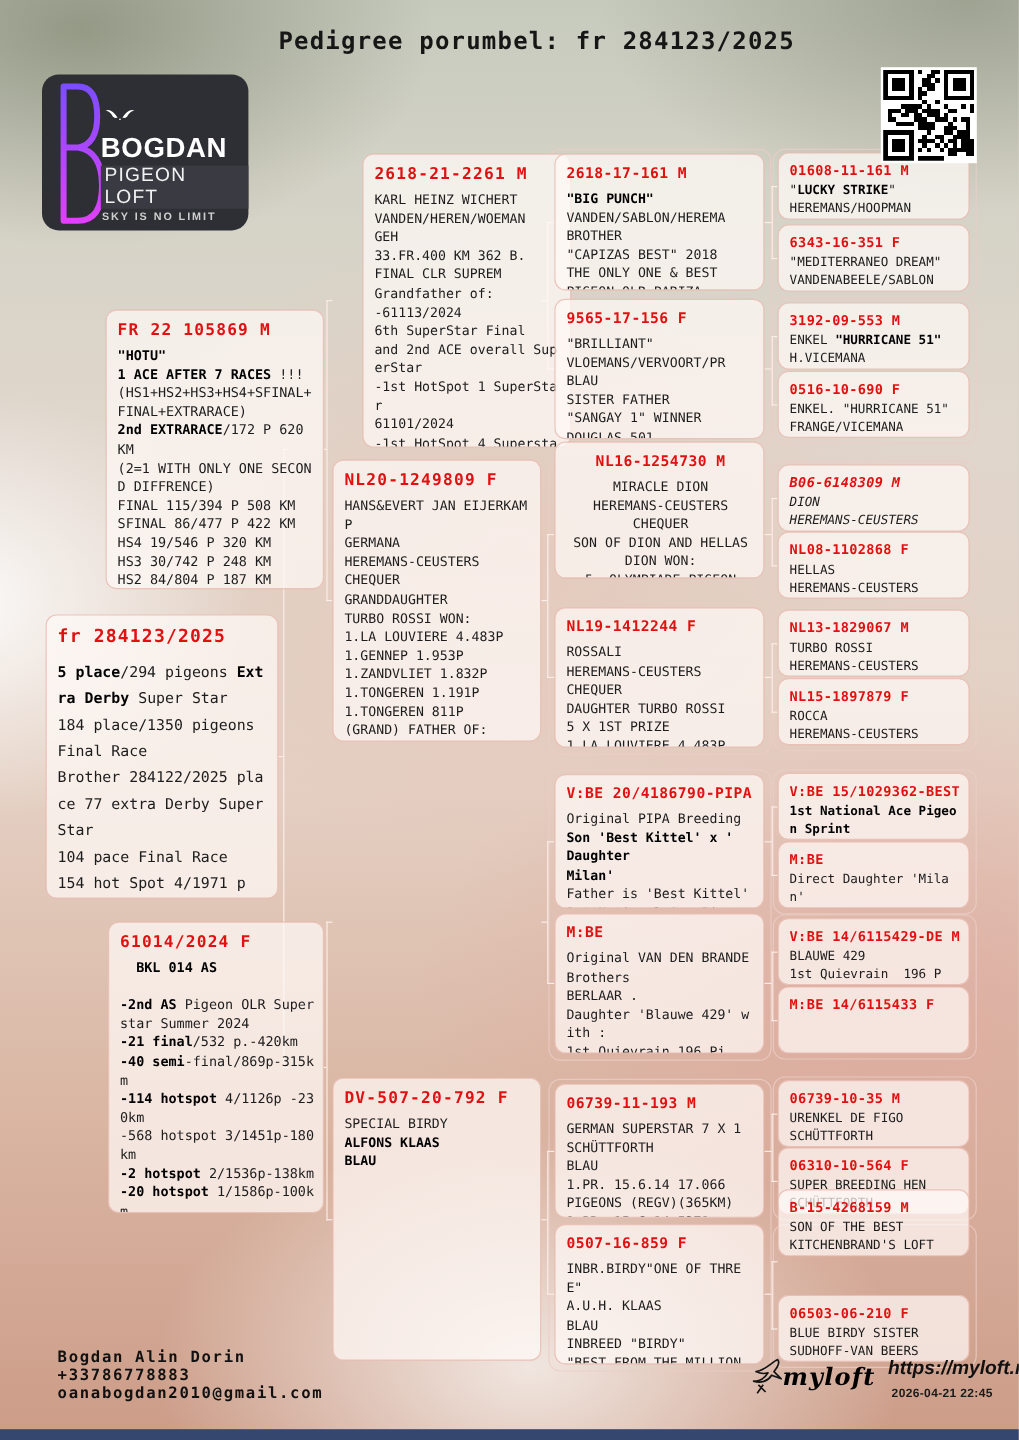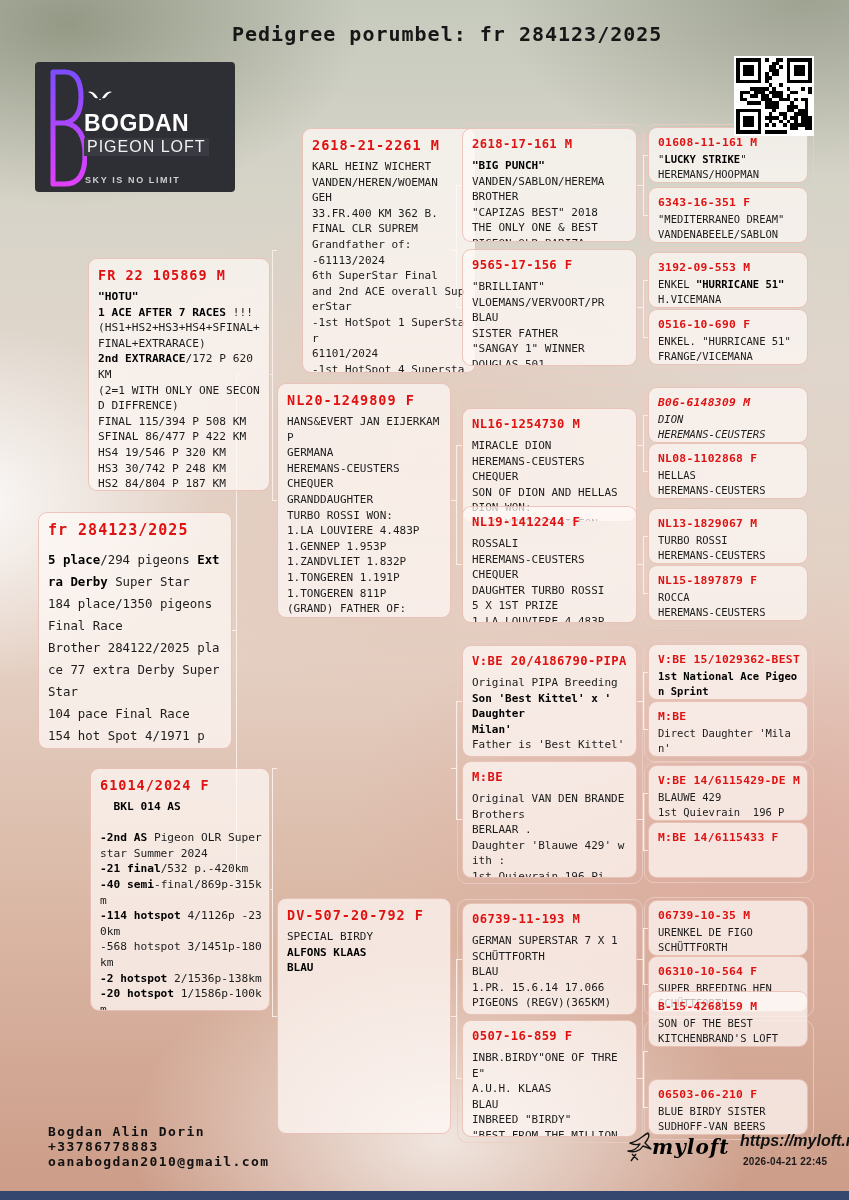--- a/index.html
+++ b/index.html
@@ -10,22 +10,22 @@
       radial-gradient(420px 300px at -5% 42%, rgba(255,255,255,.92), rgba(255,255,255,0) 60%),
       radial-gradient(520px 400px at 50% 38%, rgba(230,194,178,.55), rgba(230,194,178,0) 65%),
       radial-gradient(620px 420px at 88% 70%, rgba(222,158,148,.5), rgba(222,158,148,0) 65%),
       radial-gradient(520px 330px at 52% 95%, rgba(246,242,238,.85), rgba(246,242,238,0) 60%),
       radial-gradient(420px 260px at 8% 2%, rgba(96,104,78,.5), rgba(96,104,78,0) 70%),
       radial-gradient(440px 250px at 95% 0%, rgba(110,114,92,.45), rgba(110,114,92,0) 70%),
       linear-gradient(180deg,#c6cabd 0%,#d3d2c6 12%,#e0d6cc 30%,#e4cfc2 55%,#d9b5a2 78%,#cc9c88 100%);}
   .page-title{position:absolute;left:232px;top:22px;z-index:3;font-weight:bold;
     font-size:20px;letter-spacing:1px;color:#161616;white-space:nowrap;}
   
-  .logo{position:absolute;left:35px;top:62px;width:200px;height:130px;background:#2e2e35;
-    z-index:3;border-radius:4px;}
+  .logo{position:absolute;left:35px;top:62px;width:172px;height:130px;background:#2e2e35;
+    z-index:3;border-radius:14px;}
   .logo .brand{position:absolute;left:49px;top:48px;color:#fff;font-family:"Liberation Sans",sans-serif;
     font-weight:bold;font-size:23px;letter-spacing:.5px;}
   .logo .subtitle{position:absolute;left:49px;top:76px;color:#f2f2f2;font-family:"Liberation Sans",sans-serif;
     font-size:16px;letter-spacing:1px;background:#3a3a42;padding:0 3px;}
   .logo .tagline{position:absolute;left:50px;top:113px;color:#cfcfcf;font-family:"Liberation Sans",sans-serif;
     font-weight:bold;font-size:9px;letter-spacing:1.6px;}
   .logo svg{position:absolute;}
   
   .qr{position:absolute;left:734px;top:56px;width:76px;height:76px;z-index:3;background:#fff;padding:2px;}
   
@@ -324,21 +324,21 @@
     </div>
     <div class="box c3" style="left: 462px; top: 249px; width: 175px; height: 117px;">
       <div class="ring">9565-17-156 F</div>
       <div class="ln"><span>"BRILLIANT"</span></div>
       <div class="ln"><span>VLOEMANS/VERVOORT/PR</span></div>
       <div class="ln"><span>BLAU</span></div>
       <div class="ln"><span>SISTER FATHER</span></div>
       <div class="ln"><span>"SANGAY 1" WINNER</span></div>
       <div class="ln"><span>DOUGLAS 501</span></div>
     </div>
-    <div class="box c3" style="left: 462px; top: 408px; width: 175px; height: 114px;">
+    <div class="box c3" style="left: 462px; top: 368px; width: 175px; height: 114px; text-align: center;">
       <div class="ring">NL16-1254730 M</div>
       <div class="ln"><span>MIRACLE DION</span></div>
       <div class="ln"><span>HEREMANS-CEUSTERS</span></div>
       <div class="ln"><span>CHEQUER</span></div>
       <div class="ln"><span>SON OF DION AND HELLAS</span></div>
       <div class="ln"><span>DION WON:</span></div>
       <div class="ln"><span>5. OLYMPIADE PIGEON</span></div>
     </div>
     <div class="box c3" style="left: 462px; top: 506px; width: 175px; height: 117px;">
       <div class="ring">NL19-1412244 F</div>

